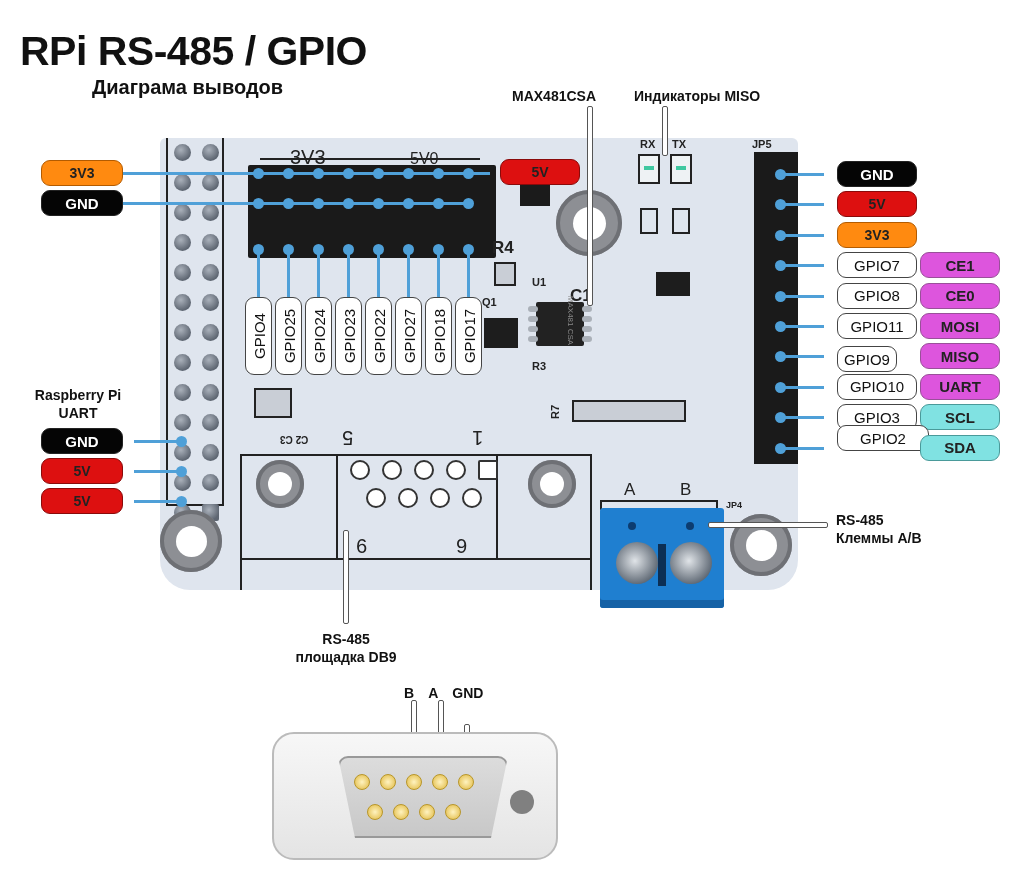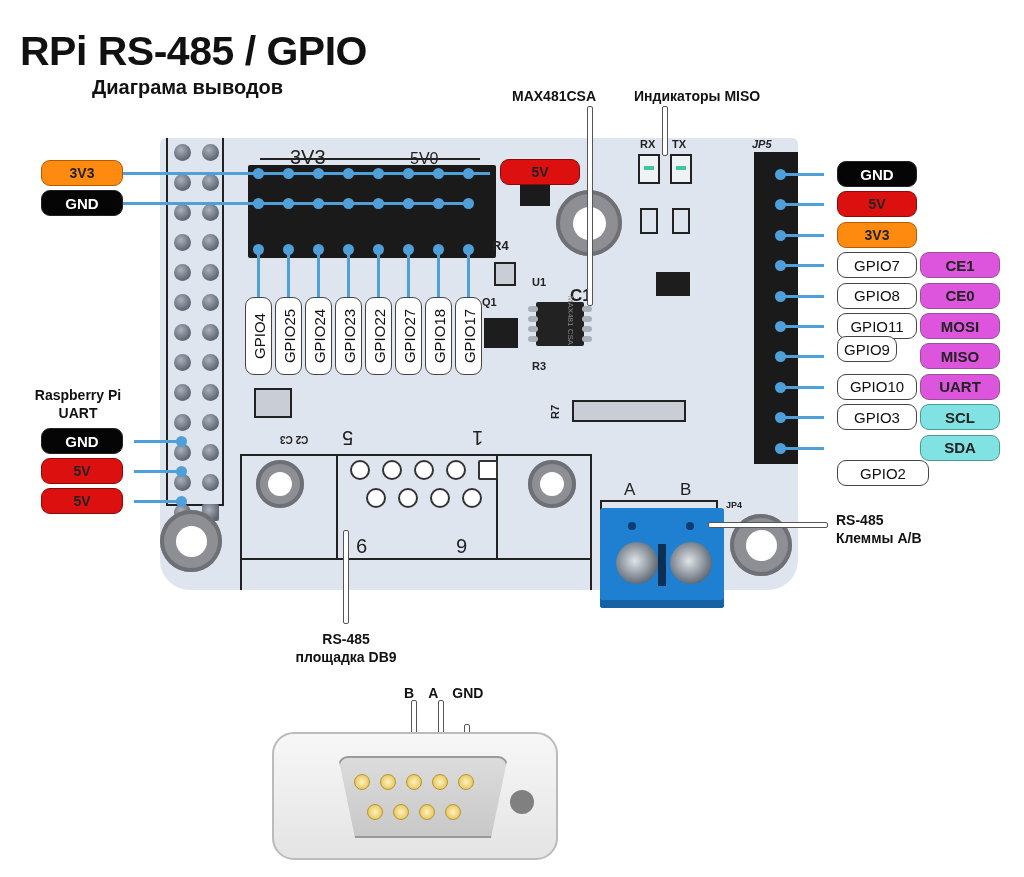--- a/index.html
+++ b/index.html
@@ -72,21 +72,21 @@
   <div class="hole" style="left:396px; top:52px; width:66px; height:66px;"></div>
   <div class="hole" style="left:570px; top:376px; width:62px; height:62px;"></div>
 
   <div class="abs" style="left:88px; top:27px; width:248px; height:93px; background:#1a1a1a; border-radius:2px;"></div>
 
   <div class="abs pcbtext" style="left:130px; top:8px; font-size:20px; font-weight:normal;">3V3</div>
   <div class="abs pcbtext" style="left:250px; top:12px; font-size:16px; font-weight:normal;">5V0</div>
   <div class="abs" style="left:100px; top:20px; width:220px; height:2px; background:#222;"></div>
 
   <div class="abs" style="left:360px; top:46px; width:30px; height:22px; background:#1b1b1b;"></div>
-  <div class="abs pcbtext" style="left:332px; top:100px; font-size:13px;">R4</div>
+  <div class="abs pcbtext" style="left:332px; top:100px; font-size:17px;">R4</div>
   <div class="abs" style="left:334px; top:124px; width:22px; height:24px; border:2px solid #222; box-sizing:border-box; background:#c9ced6;"></div>
   <div class="abs pcbtext" style="left:322px; top:158px; font-size:11px;">Q1</div>
   <div class="abs" style="left:324px; top:180px; width:34px; height:30px; background:#1d1d1d;"></div>
   <div class="abs pcbtext" style="left:372px; top:138px; font-size:11px;">U1</div>
   <div class="abs pcbtext" style="left:410px; top:148px; font-size:17px;">C1</div>
   <div class="abs pcbtext" style="left:372px; top:222px; font-size:11px;">R3</div>
 
   <div class="abs" style="left:376px; top:164px; width:48px; height:44px; background:#222; border-radius:2px;">
     <span class="abs" style="left:10px; top:14px; font-size:8px; color:#888; transform:rotate(90deg); white-space:nowrap;">MAX481 CSA</span>
   </div>
@@ -112,21 +112,21 @@
     </div>
   <div class="abs" style="left:480px; top:70px; width:18px; height:26px; border:2px solid #222; box-sizing:border-box;"></div>
   <div class="abs" style="left:512px; top:70px; width:18px; height:26px; border:2px solid #222; box-sizing:border-box;"></div>
   <div class="abs" style="left:496px; top:134px; width:34px; height:24px; background:#1d1d1d;"></div>
 
   <div class="abs pcbtext" style="left:388px; top:268px; font-size:11px; transform:rotate(-90deg);">R7</div>
   <div class="abs" style="left:412px; top:262px; width:114px; height:22px; border:2px solid #222; box-sizing:border-box; background:#c9ced6;"></div>
 
   <div class="abs" style="left:94px; top:250px; width:38px; height:30px; border:2px solid #222; box-sizing:border-box; background:#c9ced6;"></div>
 
-  <div class="abs pcbtext" style="left:592px; top:0px; font-size:11px;font-style:italic;">JP5</div>
+  <div class="abs pcbtext" style="left:592px; top:0px; font-size:11px;">JP5</div>
   <div class="abs" style="left:594px; top:14px; width:44px; height:312px; background:#1a1a1a;"></div>
 
   <div class="abs" style="left:80px; top:316px; width:352px; height:136px; border:2px solid #222; border-bottom:none; box-sizing:border-box;"></div>
   <div class="abs" style="left:176px; top:316px; width:2px; height:104px; background:#222;"></div>
   <div class="abs" style="left:336px; top:316px; width:2px; height:104px; background:#222;"></div>
   <div class="abs" style="left:80px; top:420px; width:352px; height:2px; background:#222;"></div>
   <div class="hole" style="left:96px; top:322px; width:48px; height:48px;"></div>
   <div class="hole" style="left:368px; top:322px; width:48px; height:48px;"></div>
   <div class="abs pcbtext" style="left:120px; top:296px; font-size:10px; transform:rotate(180deg);">C2 C3</div>
   <div class="abs pcbtext" style="left:182px; top:288px; font-size:20px; font-weight:normal; transform:rotate(180deg);">5</div>
@@ -267,33 +267,33 @@
     <div class="dot" style="left:775px; top:290.6px;"></div>
     <div class="wire" style="left:782px; top:294.6px; width:42px; height:3px;"></div>
     <div class="pill gpio" style="left:837px; top:282.6px; width:80px;">GPIO8</div>
     <div class="pill spi" style="left:920px; top:282.6px; width:80px;">CE0</div>
     <div class="dot" style="left:775px; top:321px;"></div>
     <div class="wire" style="left:782px; top:325px; width:42px; height:3px;"></div>
     <div class="pill gpio" style="left:837px; top:313px; width:80px;">GPIO11</div>
     <div class="pill spi" style="left:920px; top:313px; width:80px;">MOSI</div>
     <div class="dot" style="left:775px; top:351.4px;"></div>
     <div class="wire" style="left:782px; top:355.4px; width:42px; height:3px;"></div>
-    <div class="pill gpio" style="left:837px; top:336px; width:60px;">GPIO9</div>
+    <div class="pill gpio" style="left:837px; top:346px; width:60px;">GPIO9</div>
     <div class="pill spi" style="left:920px; top:343.4px; width:80px;">MISO</div>
     <div class="dot" style="left:775px; top:381.79999999999995px;"></div>
     <div class="wire" style="left:782px; top:385.79999999999995px; width:42px; height:3px;"></div>
     <div class="pill gpio" style="left:837px; top:373.79999999999995px; width:80px;">GPIO10</div>
     <div class="pill spi" style="left:920px; top:373.79999999999995px; width:80px;">UART</div>
     <div class="dot" style="left:775px; top:412.2px;"></div>
     <div class="wire" style="left:782px; top:416.2px; width:42px; height:3px;"></div>
     <div class="pill gpio" style="left:837px; top:404.2px; width:80px;">GPIO3</div>
     <div class="pill i2c" style="left:920px; top:404.2px; width:80px;">SCL</div>
     <div class="dot" style="left:775px; top:442.59999999999997px;"></div>
     <div class="wire" style="left:782px; top:446.59999999999997px; width:42px; height:3px;"></div>
-    <div class="pill gpio" style="left:837px; top:460px; width:92px;">GPIO2</div>
+    <div class="pill gpio" style="left:837px; top:425px; width:92px;">GPIO2</div>
     <div class="pill i2c" style="left:920px; top:434.59999999999997px; width:80px;">SDA</div>
   </div>
 
 <div class="abs" style="left:272px; top:732px; width:286px; height:128px; background:linear-gradient(#f7f7f7,#e4e4e4); border:2px solid #bbb; border-radius:22px; box-sizing:border-box;">
   <div class="abs" style="left:64px; top:22px; width:170px; height:82px; background:linear-gradient(#dcdcdc,#c8c8c8); border:2px solid #999; box-sizing:border-box; clip-path:polygon(0 0,100% 0,90% 100%,10% 100%); border-radius:10px;"></div>
   <div class="abs" style="left:236px; top:56px; width:24px; height:24px; border-radius:50%; background:#808080;"></div>
   <div id="db9-conn-pins">
       <div class="abs" style="left:80px; top:40px; width:14px; height:14px; border-radius:50%; background:radial-gradient(#fff3c0,#e0b840); border:1px solid #b8962a;"></div>
       <div class="abs" style="left:106px; top:40px; width:14px; height:14px; border-radius:50%; background:radial-gradient(#fff3c0,#e0b840); border:1px solid #b8962a;"></div>
       <div class="abs" style="left:132px; top:40px; width:14px; height:14px; border-radius:50%; background:radial-gradient(#fff3c0,#e0b840); border:1px solid #b8962a;"></div>

